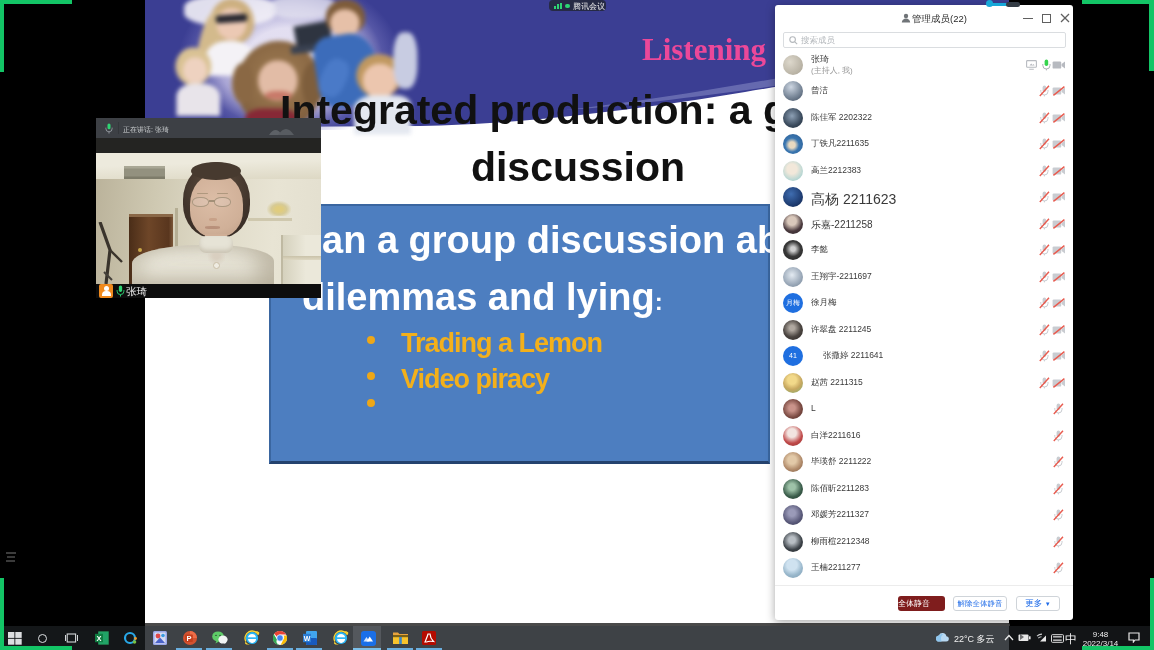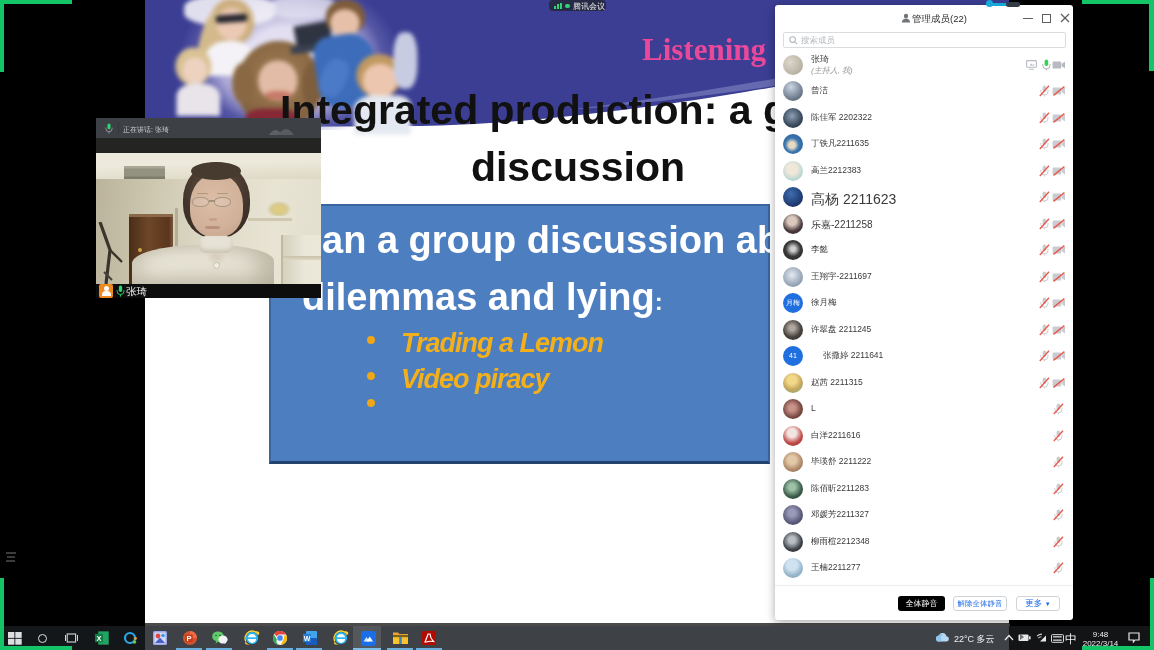--- a/index.html
+++ b/index.html
@@ -1,21 +1,21 @@
 <!DOCTYPE html>
 <html><head>
 <meta charset="utf-8">
 <style>
   * { margin:0; padding:0; box-sizing:border-box; }
   html,body { width:1154px; height:650px; overflow:hidden; background:#000; font-family:"Liberation Sans", sans-serif; }
   #stage { position:absolute; left:0; top:0; width:1154px; height:650px; background:#000; }
   .abs { position:absolute; }
   .bullet { white-space:nowrap; }
   .dot { display:inline-block; width:8px; height:8px; border-radius:50%; background:#eda718; vertical-align:8px; }
-  .btx { margin-left:26px; font-size:27px; letter-spacing:-1px; font-weight:bold; font-style:italic; color:#f3b01b; }
+  .btx { margin-left:26px; font-size:27px; letter-spacing:-1px; font-weight:bold; color:#f3b01b; }
 </style>
 </head>
 <body>
 <div id="stage">
 
   <div class="abs" id="slide" style="left:145px; top:0; width:864px; height:623px; background:#fff; overflow:hidden;">
     <svg class="abs" style="left:0;top:0;" width="864" height="140" viewBox="0 0 864 140">
       <path d="M0,0 H864 V52 C740,68 660,82 600,92 C480,112 360,125 275,126 L0,127.5 Z" fill="#3b3e93"></path>
       <path d="M864,40 C720,60 560,95 420,110 C540,102 720,72 864,52 Z" fill="rgba(180,186,228,0.35)"></path>
     </svg>
@@ -165,21 +165,21 @@
       <line x1="1" y1="1" x2="9" y2="9" stroke="#606060" stroke-width="1.2"></line>
       <line x1="9" y1="1" x2="1" y2="9" stroke="#606060" stroke-width="1.2"></line>
       </svg>
     <div class="abs" style="left:8px;top:27px;width:283px;height:16px;border:1px solid #dadde0;border-radius:2px;"></div>
     <svg class="abs" style="left:14px;top:31px;" width="9" height="9" viewBox="0 0 9 9">
       <circle cx="3.6" cy="3.6" r="2.8" fill="none" stroke="#b4b8bc" stroke-width="1.1"></circle>
       <line x1="5.8" y1="5.8" x2="8.2" y2="8.2" stroke="#b4b8bc" stroke-width="1.1"></line>
       </svg>
     <div class="abs" style="left:26px;top:30px;font-size:8.5px;color:#b4b8bc;">搜索成员</div>
     <div class="abs" style="left:8px;top:49.5px;width:20px;height:20px;border-radius:50%;background:radial-gradient(circle at 35% 35%, #ddd8cc, #b8b2a4 70%, #8f897c);"></div>
-      <div class="abs" style="left:36px;top:48.5px;font-size:9px;color:#3a3a3a;line-height:11px;">张琦<br><span style="font-size:8px;color:#9a9a9a;font-style:italic;">(主持人, 我)</span></div>
+      <div class="abs" style="left:36px;top:48.5px;font-size:9px;color:#3a3a3a;line-height:11px;">张琦<br><span style="font-size:8px;color:#9a9a9a;">(主持人, 我)</span></div>
       <svg class="abs" style="left:251px;top:54.5px;" width="11" height="10" viewBox="0 0 11 10">
 <rect x="0.6" y="0.6" width="9.8" height="6.6" rx="0.8" fill="none" stroke="#b7bac0" stroke-width="1.1"></rect>
 <path d="M3.5,5.6 L5.2,3.4 L6.6,5 L7.6,4 L8.6,5.6 Z" fill="#b7bac0"></path>
 <line x1="3.2" y1="9.2" x2="7.8" y2="9.2" stroke="#b7bac0" stroke-width="1.1"></line>
       </svg>
       <svg class="abs" style="left:266px;top:53.5px;" width="11" height="12" viewBox="0 0 11 12">
 <rect x="3.6" y="0.6" width="3.6" height="6.4" rx="1.8" fill="#35d44e"></rect>
 <path d="M1.8,5 v1.4 a3.6,3.6 0 0 0 7.2,0 V5" stroke="#aeb2b8" stroke-width="1" fill="none"></path>
 <line x1="5.4" y1="9.8" x2="5.4" y2="11.4" stroke="#aeb2b8" stroke-width="1"></line>
       </svg>
@@ -393,21 +393,21 @@
       </svg>
       <div class="abs" style="left:8px;top:553.0px;width:20px;height:20px;border-radius:50%;background:radial-gradient(circle at 45% 35%, #cfe2f0 30%, #9ab8cc 60%, #7a9ab0);"></div>
       <div class="abs" style="left:36px;top:557.0px;font-size:8.5px;color:#3a3a3a;">王楠2211277</div>
       <svg class="abs" style="left:278px;top:557.0px;" width="11" height="12" viewBox="0 0 11 12">
 <rect x="3.6" y="0.6" width="3.6" height="6.4" rx="1.8" fill="#c9ccd1"></rect>
 <path d="M1.8,5 v1.4 a3.6,3.6 0 0 0 7.2,0 V5" stroke="#c9ccd1" stroke-width="1" fill="none"></path>
 <line x1="5.4" y1="9.8" x2="5.4" y2="11.4" stroke="#c9ccd1" stroke-width="1"></line>
 <line x1="0.8" y1="11" x2="10" y2="0.8" stroke="#e85b4f" stroke-width="1.4"></line>
       </svg>
     <div class="abs" style="left:0;top:580px;width:298px;height:1px;background:#ececec;"></div>
-    <div class="abs" style="left:123px;top:590.5px;width:47px;height:15px;background:#000000;border-radius:3px;color:#fff;font-size:8px;text-align:center;line-height:15px;white-space:nowrap;">全体静音</div>
+    <div class="abs" style="left:123px;top:590.5px;width:47px;height:15px;background:#7f1d1d;border-radius:3px;color:#fff;font-size:8px;text-align:left;line-height:15px;white-space:nowrap;">全体静音</div>
     <div class="abs" style="left:178px;top:590.5px;width:54px;height:15px;background:#fff;border:1px solid #cfd4d9;border-radius:3px;color:#1f6be8;font-size:7.5px;text-align:center;line-height:13px;white-space:nowrap;">解除全体静音</div>
     <div class="abs" style="left:241px;top:590.5px;width:44px;height:15px;background:#fff;border:1px solid #cfd4d9;border-radius:3px;color:#1f6be8;font-size:8.5px;text-align:center;line-height:13px;white-space:nowrap;">更多 <span style="font-size:6px;">▼</span></div>
   </div>
 
   <div class="abs" id="taskbar" style="left:0; top:626px; width:1154px; height:24px; background:#141719;"></div>
   <div class="abs" style="left:145px;top:626px;width:864px;height:24px;background:#3e4246;"></div>
   <div class="abs" style="left:1009px;top:626px;width:145px;height:24px;background:#121416;"></div>
   <svg class="abs" style="left:8px;top:631.5px;" width="14" height="13" viewBox="0 0 14 13">
 <rect x="0" y="0" width="6.4" height="5.9" fill="#dcdee0"></rect>
       <rect x="7.3" y="0" width="6.4" height="5.9" fill="#dcdee0"></rect>

